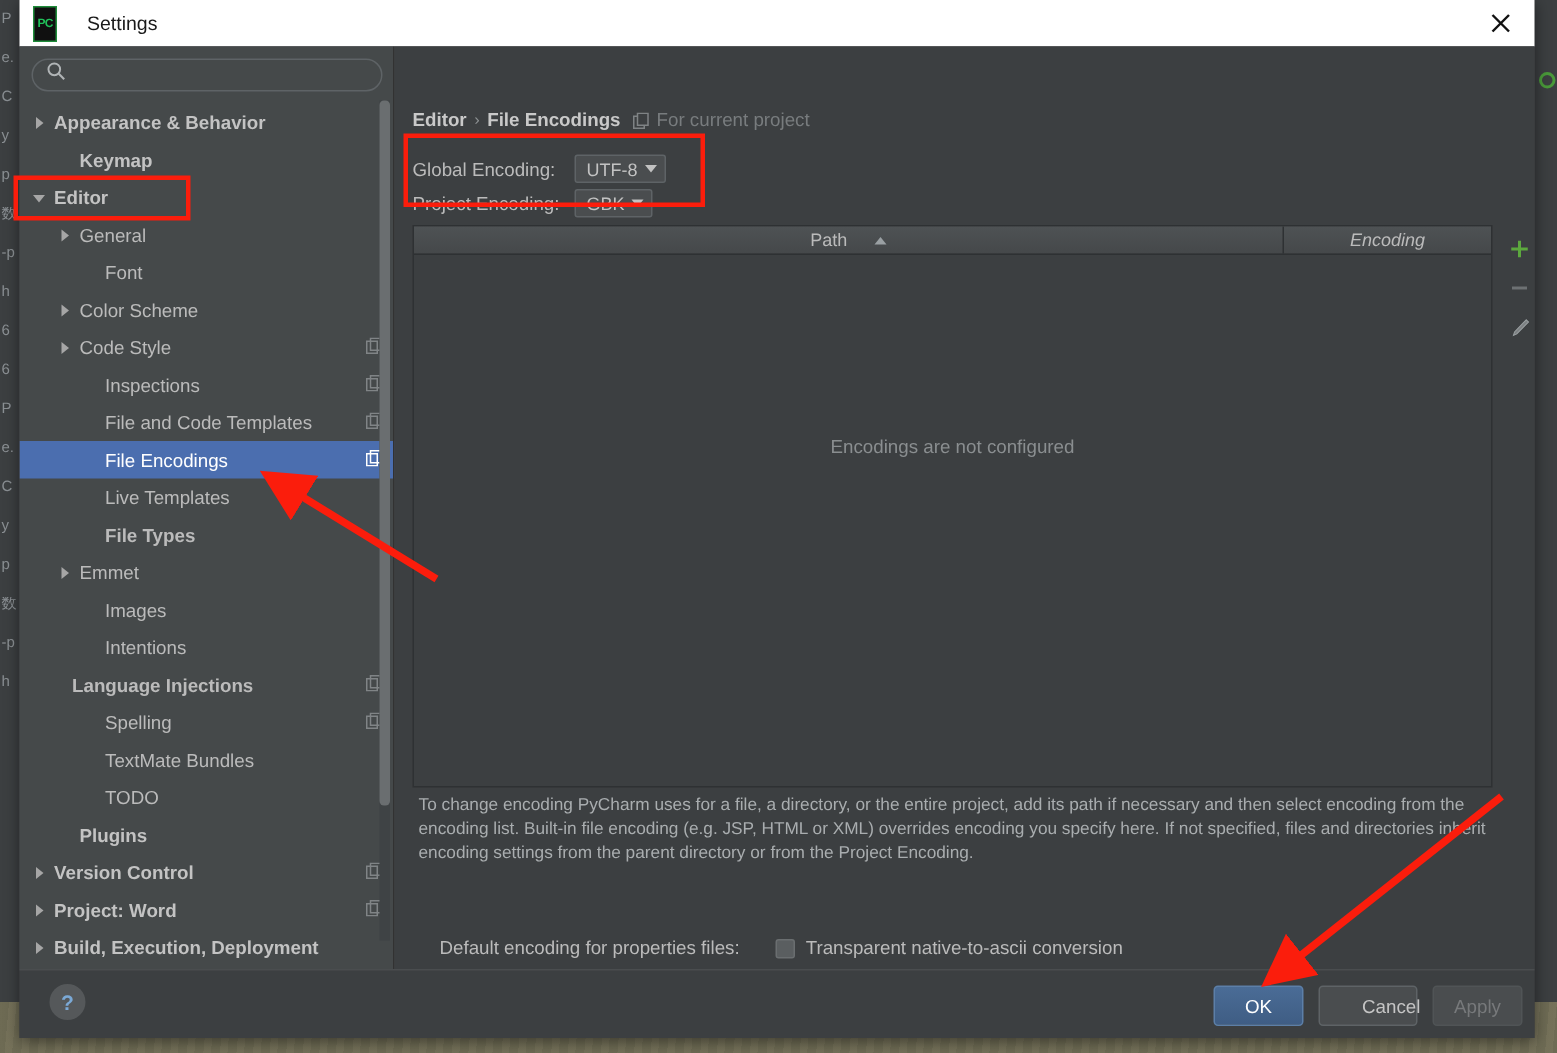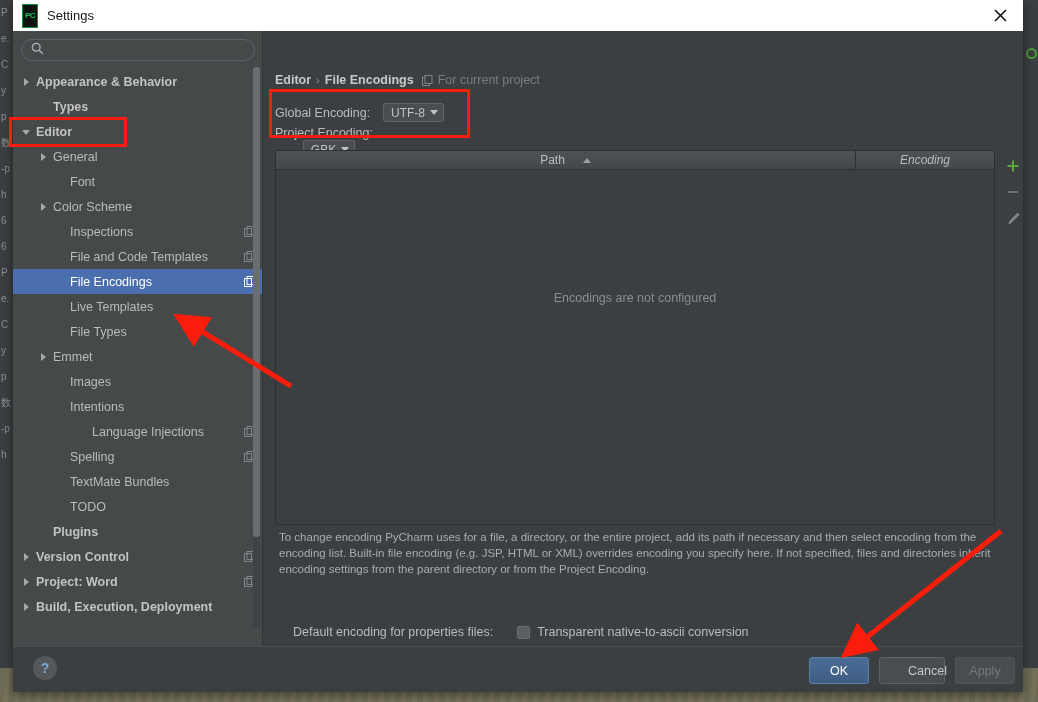--- a/index.html
+++ b/index.html
@@ -56,21 +56,21 @@
     padding: 0 0 0 9px; position: relative;
   }
   #pc-logo {
     width: 16px; height: 24px; flex: 0 0 auto;
     background: #101010; border: 1px solid #1f8c3a;
     color: #21c05a; font-size: 8px; font-weight: bold;
     display:flex; align-items:center; justify-content:center;
     letter-spacing: -.5px; font-family:"Liberation Sans",sans-serif;
   }
   #title-text {
-    margin-left: 9px; font-size: 13px; color: #1a1a1a;
+    margin-left: 20px; font-size: 13px; color: #1a1a1a;
   }
   #close-btn {
     position: absolute; right: 0; top: 0;
     width: 46px; height: 31px;
     display:flex; align-items:center; justify-content:center;
     color: #111; font-size: 15px; cursor: pointer;
   }
 
   #body-area {
     position: absolute; left: 0; top: 31px;
@@ -146,21 +146,21 @@
   }
   #breadcrumb .bc-bold { font-weight: bold; color: #c9c9c9; }
   #breadcrumb .bc-sep { margin: 0 5px; color: #8d9193; font-size: 11px; }
   #breadcrumb .bc-note { color: #787c7e; margin-left: 5px; }
 
   .enc-row {
     position: absolute; display: flex; align-items: center;
     font-size: 12.5px; color: #bbbbbb;
   }
   #global-enc-row { left: 12px; top: 72px; }
-  #project-enc-row { left: 12px; top: 95px; flex-direction: column; }
+  #project-enc-row { left: 12px; top: 95px; }
   .enc-label { width: 108px; }
   .combo {
     border: 1px solid #5e6366; background: #4a4d4f;
     height: 19px; display: inline-flex; align-items: center;
     padding: 0 5px 0 7px; color: #c2c2c2; font-size: 12px;
     border-radius: 2px; cursor: pointer;
   }
   .combo .caret {
     margin-left: 5px;
     border-left: 4px solid transparent; border-right: 4px solid transparent;
@@ -345,38 +345,46 @@
         </div>
       </div>
 
       <div id="tree">
           <div class="tree-row bold" style="padding-left: 8px;">
             <span class="tw closed"></span>
             <span class="tree-label">Appearance &amp; Behavior</span>
           </div>
           <div class="tree-row bold" style="padding-left: 25px;">
             <span class="tw"></span>
-            <span class="tree-label">Types</span>
+            <span class="tree-label">Keymap</span>
           </div>
           <div class="tree-row bold" style="padding-left: 8px;">
             <span class="tw open"></span>
             <span class="tree-label">Editor</span>
           </div>
           <div class="tree-row" style="padding-left: 25px;">
             <span class="tw closed"></span>
             <span class="tree-label">General</span>
           </div>
           <div class="tree-row" style="padding-left: 42px;">
             <span class="tw"></span>
             <span class="tree-label">Font</span>
           </div>
           <div class="tree-row" style="padding-left: 25px;">
             <span class="tw closed"></span>
             <span class="tree-label">Color Scheme</span>
           </div>
+          <div class="tree-row" style="padding-left: 25px;">
+            <span class="tw closed"></span>
+            <span class="tree-label">Code Style</span>
+            <span class="copy-badge"><svg width="11" height="11" viewBox="0 0 11 11">
+                <rect x="0.5" y="2.5" width="7" height="8" fill="none" stroke="#808486" stroke-width="1"></rect>
+                <rect x="3" y="0.5" width="7" height="8" fill="none" stroke="#808486" stroke-width="1"></rect>
+              </svg></span>
+          </div>
           <div class="tree-row" style="padding-left: 42px; justify-content: flex-end;">
             <span class="tw"></span>
             <span class="tree-label">Inspections</span>
             <span class="copy-badge"><svg width="11" height="11" viewBox="0 0 11 11">
                 <rect x="0.5" y="2.5" width="7" height="8" fill="none" stroke="#808486" stroke-width="1"></rect>
                 <rect x="3" y="0.5" width="7" height="8" fill="none" stroke="#808486" stroke-width="1"></rect>
               </svg></span>
           </div>
           <div class="tree-row" style="padding-left: 42px;">
             <span class="tw"></span>
@@ -391,37 +399,37 @@
             <span class="tree-label">File Encodings</span>
             <span class="copy-badge"><svg width="11" height="11" viewBox="0 0 11 11">
                 <rect x="0.5" y="2.5" width="7" height="8" fill="none" stroke="#ffffff" stroke-width="1"></rect>
                 <rect x="3" y="0.5" width="7" height="8" fill="none" stroke="#ffffff" stroke-width="1"></rect>
               </svg></span>
           </div>
           <div class="tree-row" style="padding-left: 42px;">
             <span class="tw"></span>
             <span class="tree-label">Live Templates</span>
           </div>
-          <div class="tree-row" style="padding-left: 42px;">
+          <div class="tree-row" style="padding-left: 42px; font-weight: bold;">
             <span class="tw"></span>
             <span class="tree-label">File Types</span>
           </div>
           <div class="tree-row" style="padding-left: 25px;">
             <span class="tw closed"></span>
             <span class="tree-label">Emmet</span>
           </div>
           <div class="tree-row" style="padding-left: 42px;">
             <span class="tw"></span>
             <span class="tree-label">Images</span>
           </div>
           <div class="tree-row" style="padding-left: 42px;">
             <span class="tw"></span>
             <span class="tree-label">Intentions</span>
           </div>
-          <div class="tree-row" style="padding-left: 64px;">
+          <div class="tree-row" style="padding-left: 20px; font-weight: bold;">
             <span class="tw"></span>
             <span class="tree-label">Language Injections</span>
             <span class="copy-badge"><svg width="11" height="11" viewBox="0 0 11 11">
                 <rect x="0.5" y="2.5" width="7" height="8" fill="none" stroke="#808486" stroke-width="1"></rect>
                 <rect x="3" y="0.5" width="7" height="8" fill="none" stroke="#808486" stroke-width="1"></rect>
               </svg></span>
           </div>
           <div class="tree-row" style="padding-left: 42px;">
             <span class="tw"></span>
             <span class="tree-label">Spelling</span>

